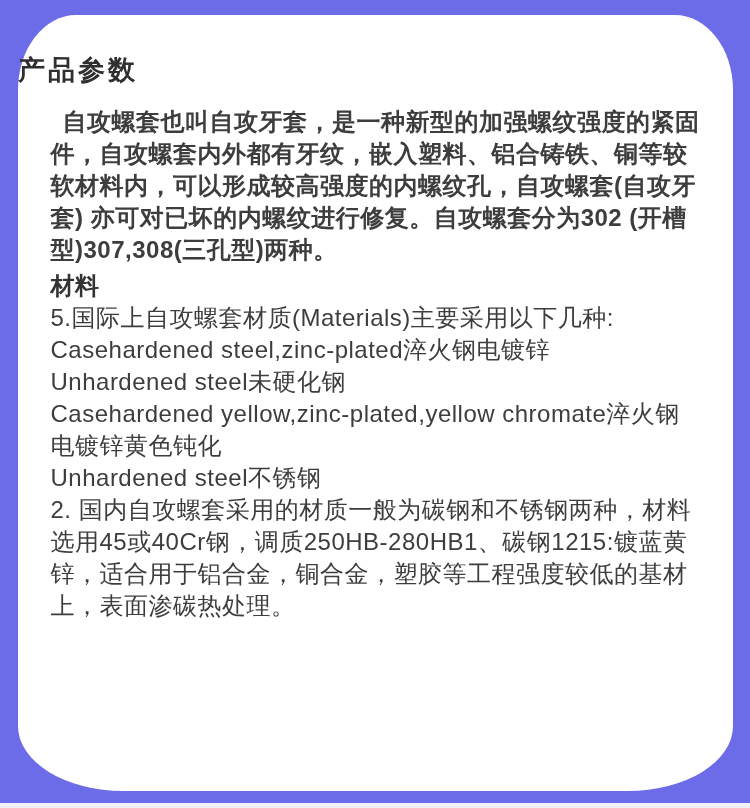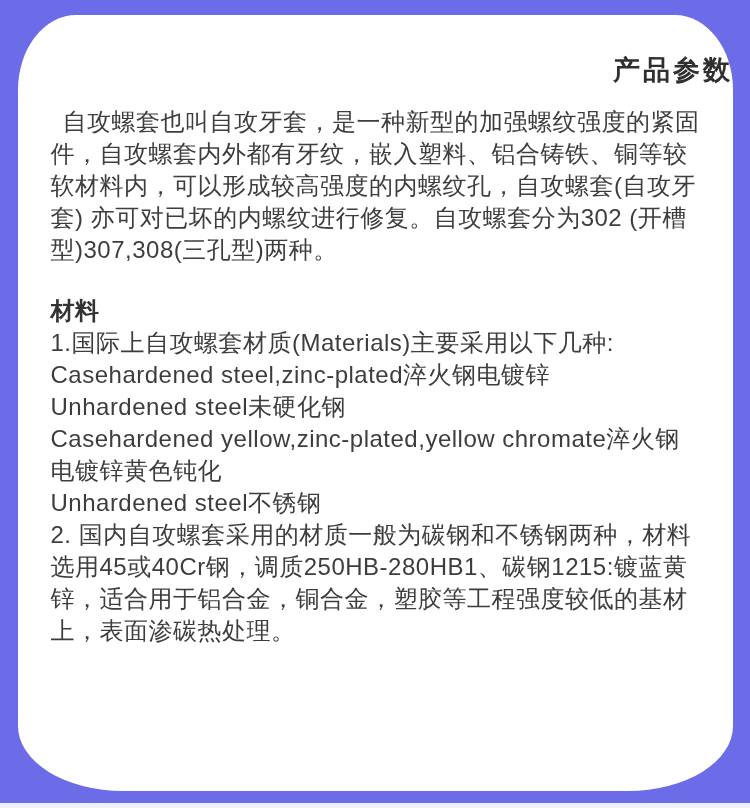--- a/index.html
+++ b/index.html
@@ -25,60 +25,61 @@
     position: absolute;
     left: 18px;
     top: 15px;
     width: 715px;
     height: 776px;
     background: #ffffff;
     border-radius: 58px 58px 105px 105px / 75px 75px 65px 65px;
     padding-top: 38px;
   }
   .title {
-    text-align: right;
+    text-align: left;
     font-size: 27px;
     font-weight: bold;
     color: #2f2f2f;
     letter-spacing: 3px;
     line-height: 34px;
   }
   .body-text {
     width: 650px;
     margin: 19px auto 0 auto;
     font-size: 24px;
     line-height: 32px;
     color: #3d3d3d;
     letter-spacing: 0.5px;
   }
   .intro {
     text-indent: 12px;
+    font-weight: bold;
   }
   .materials-heading {
     font-weight: bold;
     color: #333333;
-    margin-top: 29px;
+    margin-top: 4px;
   }
   .line, .list-item {  }
 </style>
 </head>
 <body>
 
 <div class="page">
   <div class="card">
 
     <div class="title">产品参数</div>
 
     <div class="body-text">
 
       <div class="intro">自攻螺套也叫自攻牙套，是一种新型的加强螺纹强度的紧固件，自攻螺套内外都有牙纹，嵌入塑料、铝合铸铁、铜等较软材料内，可以形成较高强度的内螺纹孔，自攻螺套(自攻牙套) 亦可对已坏的内螺纹进行修复。自攻螺套分为302 (开槽型)307,308(三孔型)两种。</div>
 
       <div class="materials-heading">材料</div>
 
-      <div class="line">1.国际上自攻螺套材质(Materials)主要采用以下几种:</div>
+      <div class="line">5.国际上自攻螺套材质(Materials)主要采用以下几种:</div>
 
       <div class="list-item">Casehardened steel,zinc-plated淬火钢电镀锌</div>
       <div class="list-item">Unhardened steel未硬化钢</div>
       <div class="list-item">Casehardened yellow,zinc-plated,yellow chromate淬火钢电镀锌黄色钝化</div>
       <div class="list-item">Unhardened steel不锈钢</div>
 
       <div class="line">2. 国内自攻螺套采用的材质一般为碳钢和不锈钢两种，材料选用45或40Cr钢，调质250HB-280HB1、碳钢1215:镀蓝黄锌，适合用于铝合金，铜合金，塑胶等工程强度较低的基材上，表面渗碳热处理。</div>
 
 
     </div>

